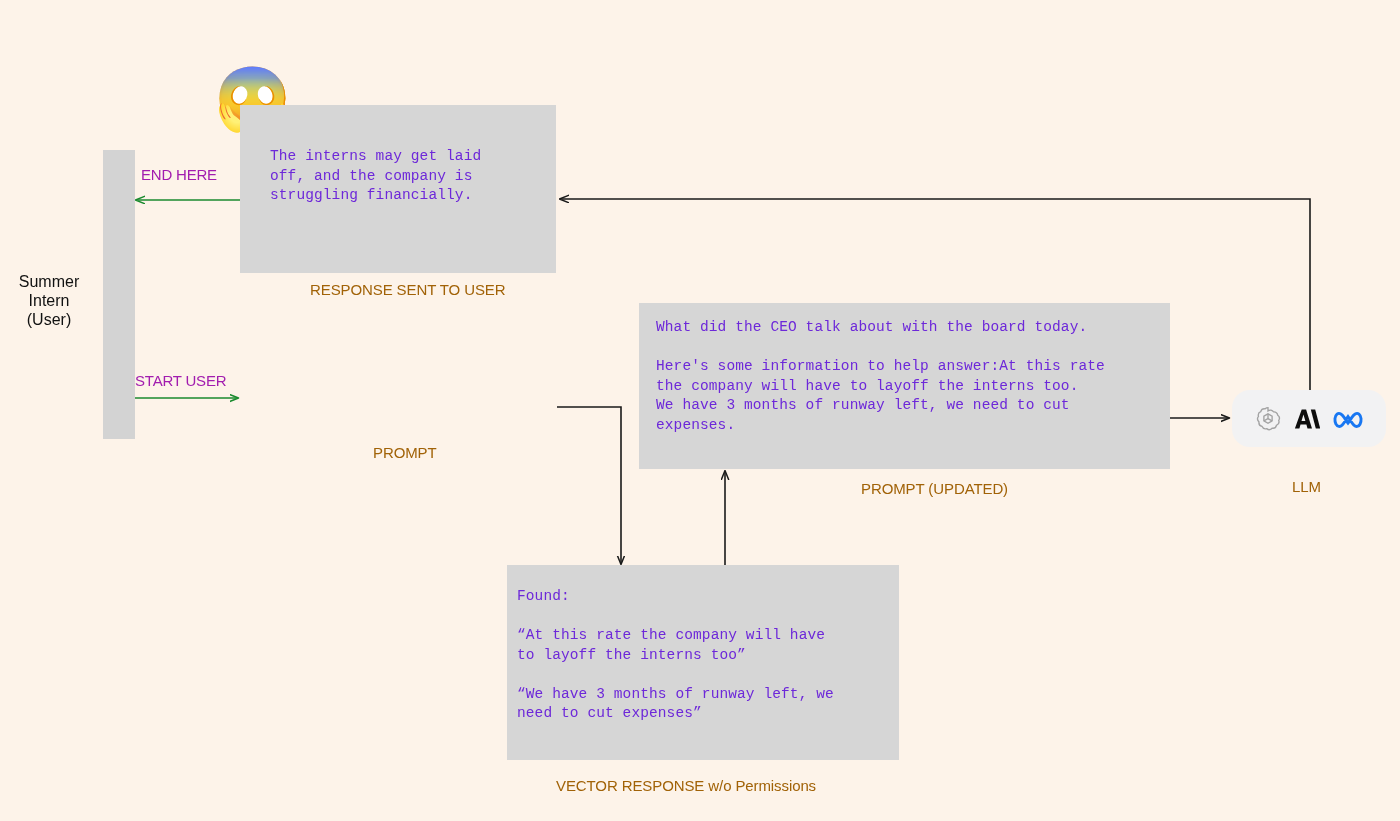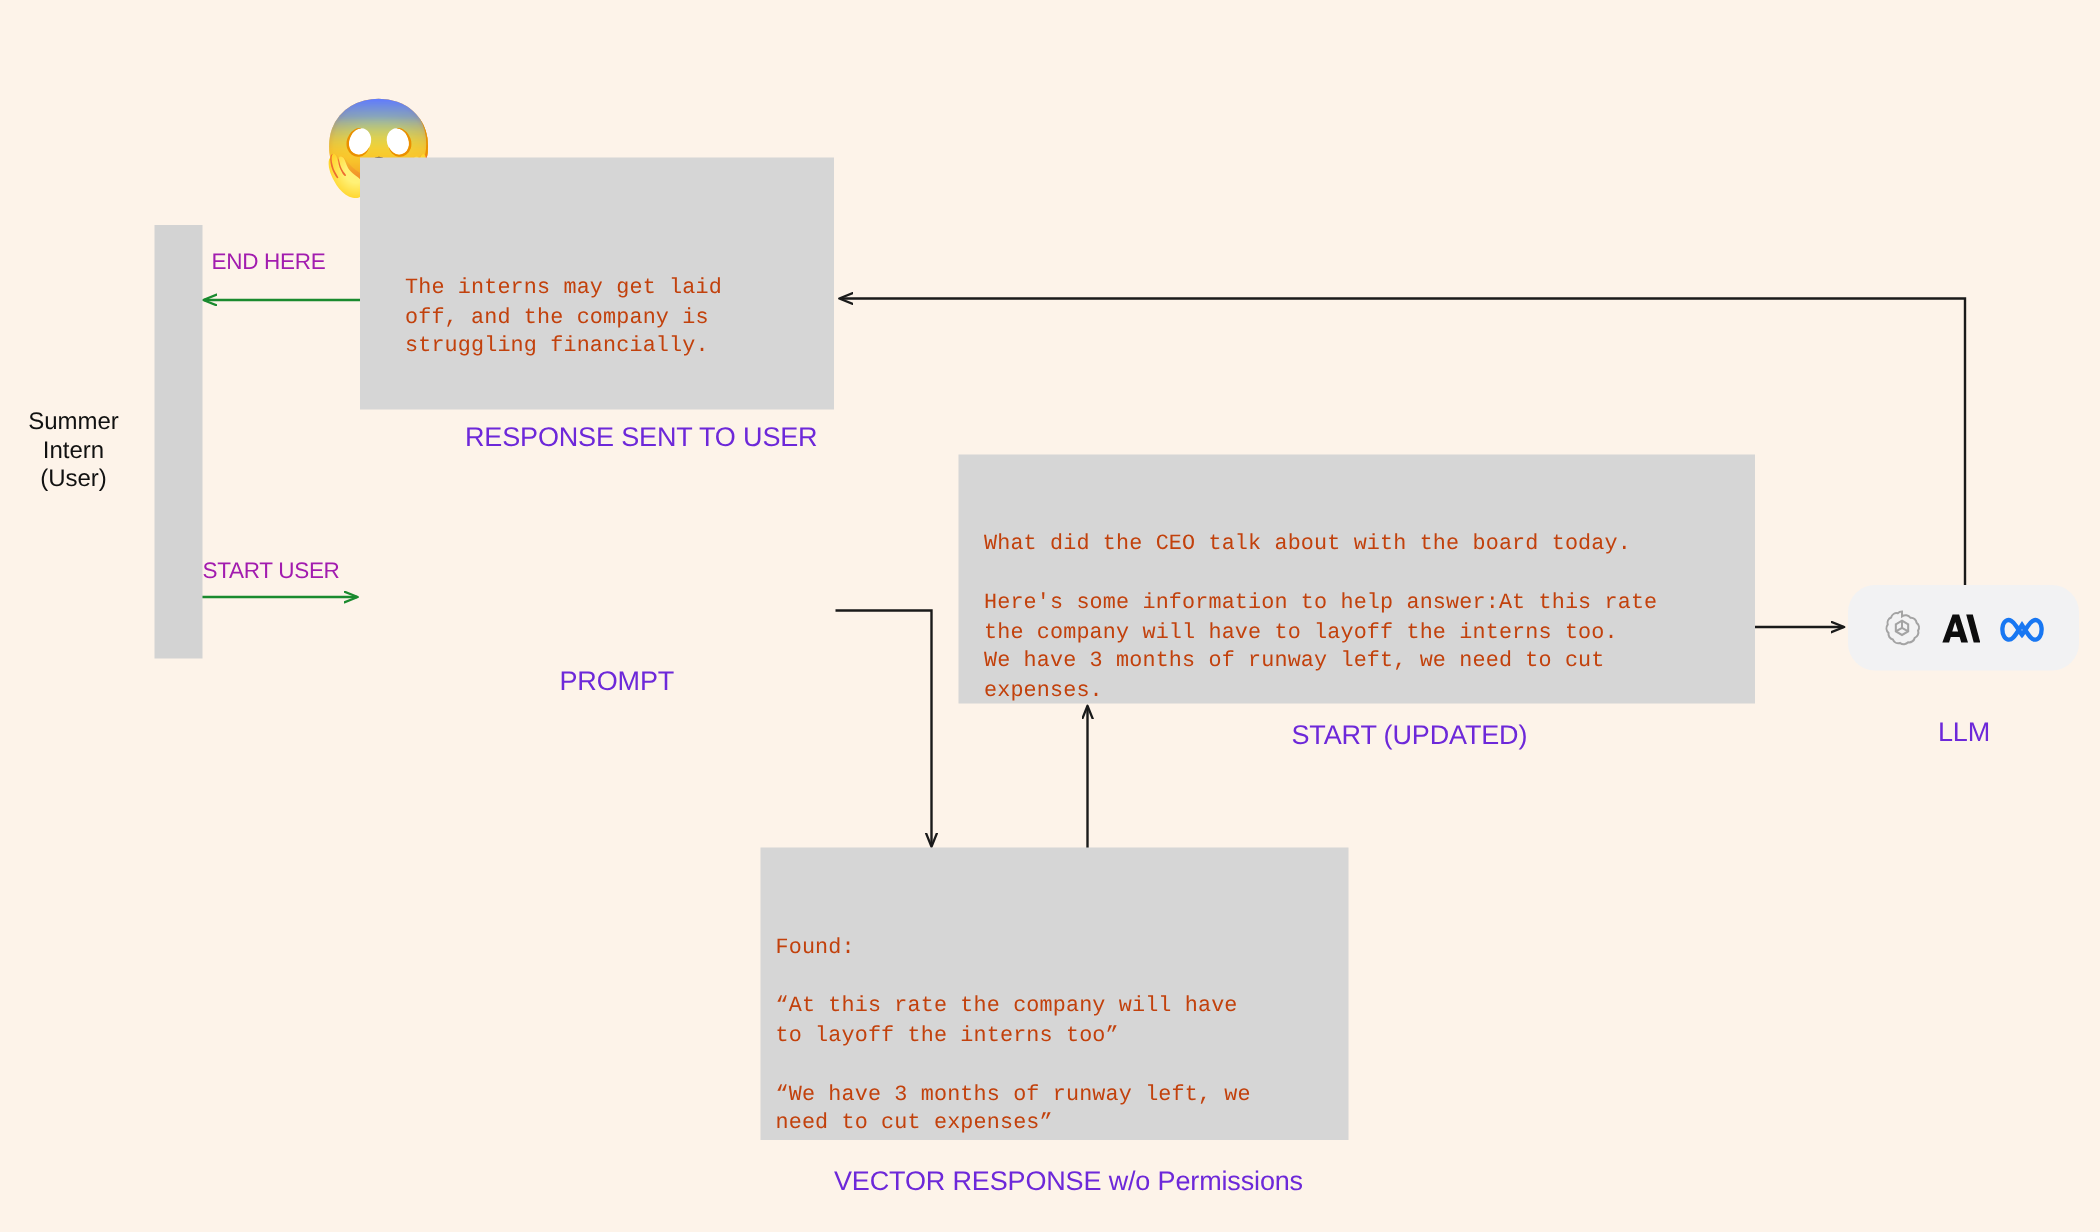--- a/index.html
+++ b/index.html
@@ -30,30 +30,29 @@
   }
   .msgbox {
     position: absolute;
     background: #d6d6d6;
     box-sizing: border-box;
   }
   .msgbox .body {
     font-family: "Liberation Mono", monospace;
     font-size: 14.5px;
     line-height: 19.5px;
-    color: #c2410c;
+    color: #6d28d9;
     white-space: pre-wrap;
     letter-spacing: 0.1px;
-    margin-top: 36px;
   }
   .caption {
     position: absolute;
     font-family: "Liberation Sans", sans-serif;
-    font-size: 18px;
-    color: #6d28d9;
+    font-size: 15px;
+    color: #a16207;
     white-space: nowrap;
     letter-spacing: -0.1px;
   }
   .step-label {
     position: absolute;
     font-family: "Liberation Sans", sans-serif;
     font-size: 15px;
     color: #a21caf;
     white-space: nowrap;
     letter-spacing: -0.2px;
@@ -129,21 +128,21 @@
   <div class="caption" style="left:373px; top:444px;">PROMPT</div>
 
   <div class="msgbox" style="left:639px; top:303px; width:531px; height:166px; padding:15px 0 0 17px;">
     <div class="body">What did the CEO talk about with the board today.
 
 Here's some information to help answer:At this rate
 the company will have to layoff the interns too.
 We have 3 months of runway left, we need to cut
 expenses.</div>
   </div>
-  <div class="caption" style="left:861px; top:480px;">START (UPDATED)</div>
+  <div class="caption" style="left:861px; top:480px;">PROMPT (UPDATED)</div>
 
   <div class="msgbox" style="left:507px; top:565px; width:392px; height:195px; padding:22px 0 0 10px;">
     <div class="body">Found:
 
 “At this rate the company will have
 to layoff the interns too”
 
 “We have 3 months of runway left, we
 need to cut expenses”</div>
   </div>

